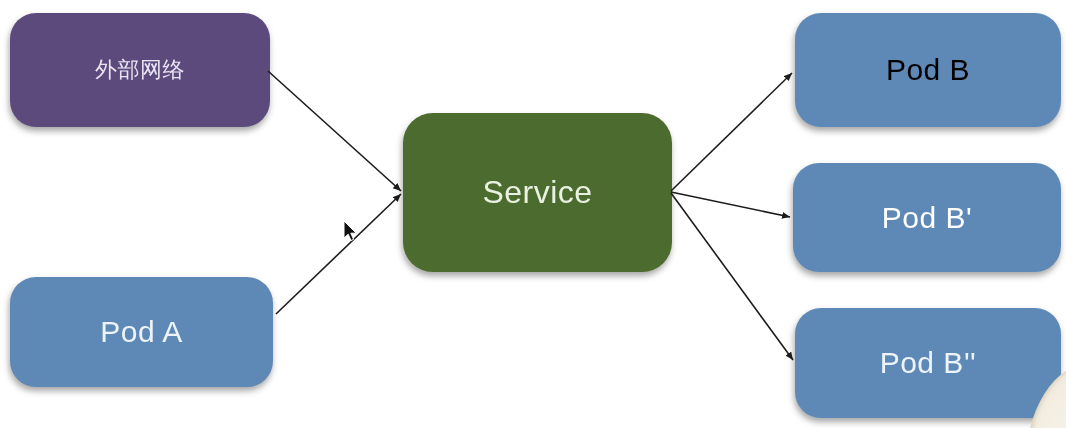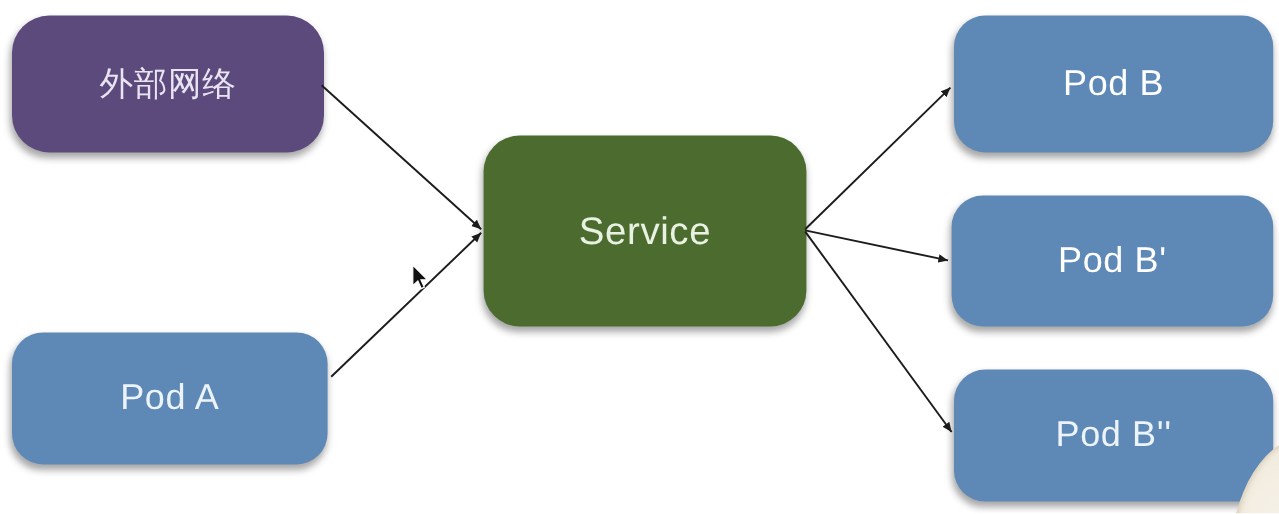--- a/index.html
+++ b/index.html
@@ -15,21 +15,21 @@
     position: absolute;
     border-radius: 26px;
     display: flex;
     align-items: center;
     justify-content: center;
     box-shadow: -1px 4px 6px rgba(60,60,60,0.45);
     font-weight: 300;
     letter-spacing: 0.5px;
   }
   .node-label { white-space: nowrap; }
-  #node-external { left: 10px;  top: 13px;  width: 260px; height: 114px; font-size: 28px; border-radius: 31px; }
+  #node-external { left: 10px;  top: 13px;  width: 260px; height: 114px; font-size: 22px; }
   #node-pod-a    { left: 10px;  top: 277px; width: 263px; height: 110px; font-size: 30px; }
   #node-service  { left: 403px; top: 113px; width: 269px; height: 159px; font-size: 32px; border-radius: 30px; }
   #node-pod-b    { left: 795px; top: 13px;  width: 266px; height: 114px; font-size: 30px; }
   #node-pod-b1   { left: 793px; top: 163px; width: 268px; height: 109px; font-size: 30px; }
   #node-pod-b2   { left: 795px; top: 308px; width: 266px; height: 110px; font-size: 30px; }
   #edges-layer {
     position: absolute;
     left: 0; top: 0;
     width: 1066px; height: 428px;
     pointer-events: none;
@@ -62,21 +62,21 @@
   </div>
 
   <div class="node" id="node-service" style="background: rgb(75, 108, 46); color: rgb(233, 242, 226);">
     <span class="node-label">Service</span>
   </div>
 
   <div class="node" id="node-pod-a" style="background: rgb(94, 137, 182); color: rgb(237, 244, 249);">
     <span class="node-label">Pod A</span>
   </div>
 
-  <div class="node" id="node-pod-b" style="background: rgb(94, 137, 182); color: #ffffff;">
+  <div class="node" id="node-pod-b" style="background: rgb(94, 137, 182); color: #000000;">
     <span class="node-label">Pod B</span>
   </div>
 
   <div class="node" id="node-pod-b1" style="background: rgb(94, 137, 182); color: #ffffff;">
     <span class="node-label">Pod B'</span>
   </div>
 
   <div class="node" id="node-pod-b2" style="background: rgb(94, 137, 182); color: rgb(237, 244, 249);">
     <span class="node-label">Pod B''</span>
   </div>

